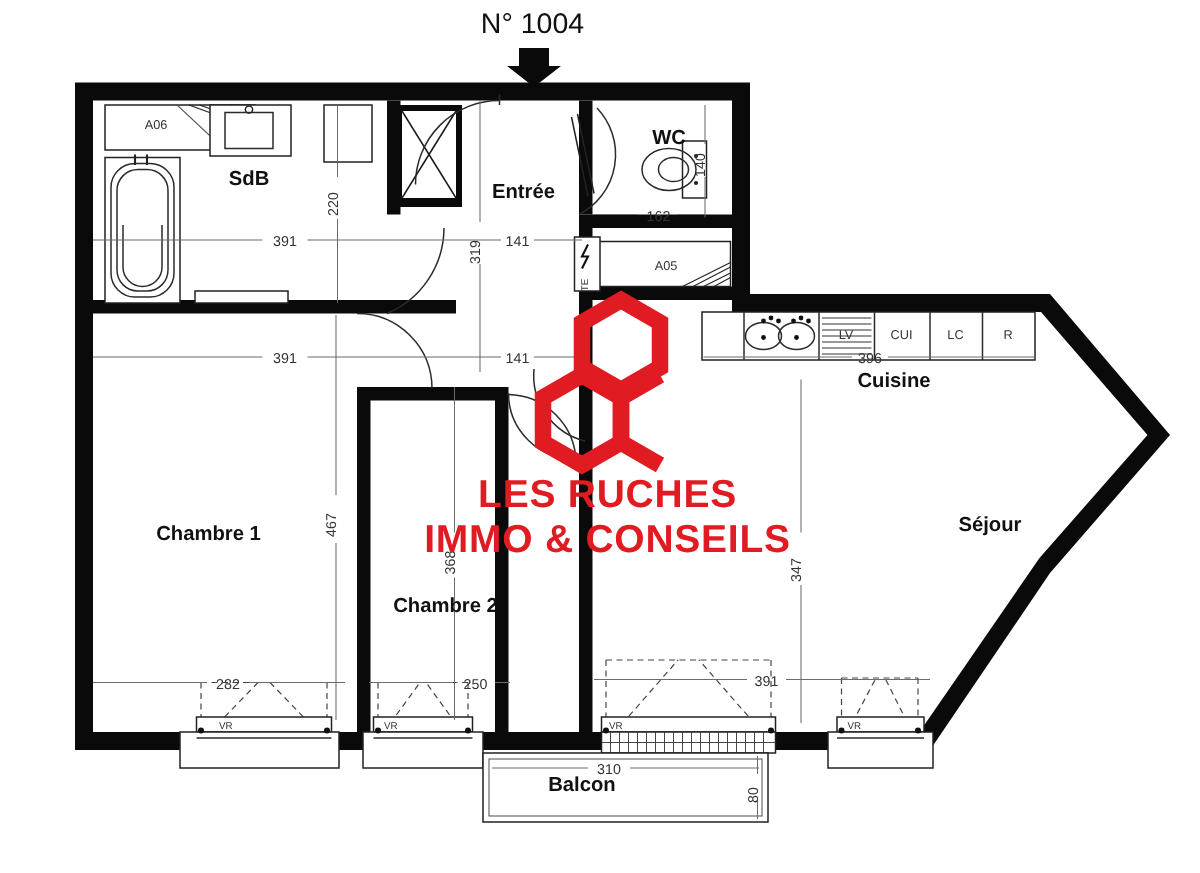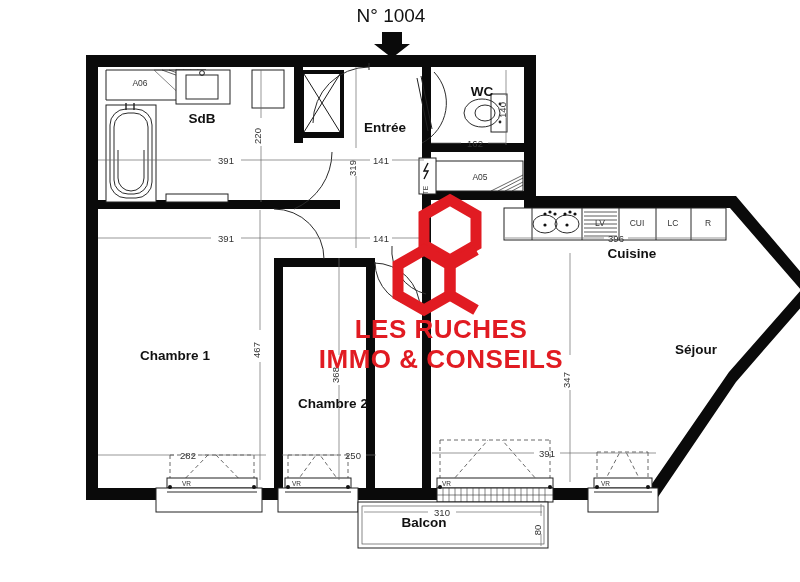--- a/index.html
+++ b/index.html
@@ -1,17 +1,17 @@
 <!DOCTYPE html>
 <html><head>
 <meta charset="utf-8">
 <style>
   html,body{margin:0;padding:0;background:#ffffff;}
   body{width:800px;height:582px;overflow:hidden;font-family:"Liberation Sans",sans-serif;}
-  #stage{position:relative;width:656px;height:582px;background:#fff;padding-left:36px;}
+  #stage{position:relative;width:656px;height:582px;background:#fff;}
   svg{display:block;}
   .ttl{font-family:"Liberation Sans",sans-serif;font-size:19px;fill:#111;}
   .room{font-family:"Liberation Sans",sans-serif;font-weight:bold;fill:#111;}
   .room-md{font-size:13.5px;}
   .dim{font-family:"Liberation Sans",sans-serif;font-size:9.5px;fill:#333;}
   .tiny2{font-family:"Liberation Sans",sans-serif;font-size:6.5px;fill:#333;}
   .appl{font-family:"Liberation Sans",sans-serif;font-size:8.5px;fill:#333;}
   .wall{fill:#0a0a0a;}
   .thin{stroke:#2b2b2b;stroke-width:1;fill:none;}
   .thin2{stroke:#555;stroke-width:0.7;fill:none;}

